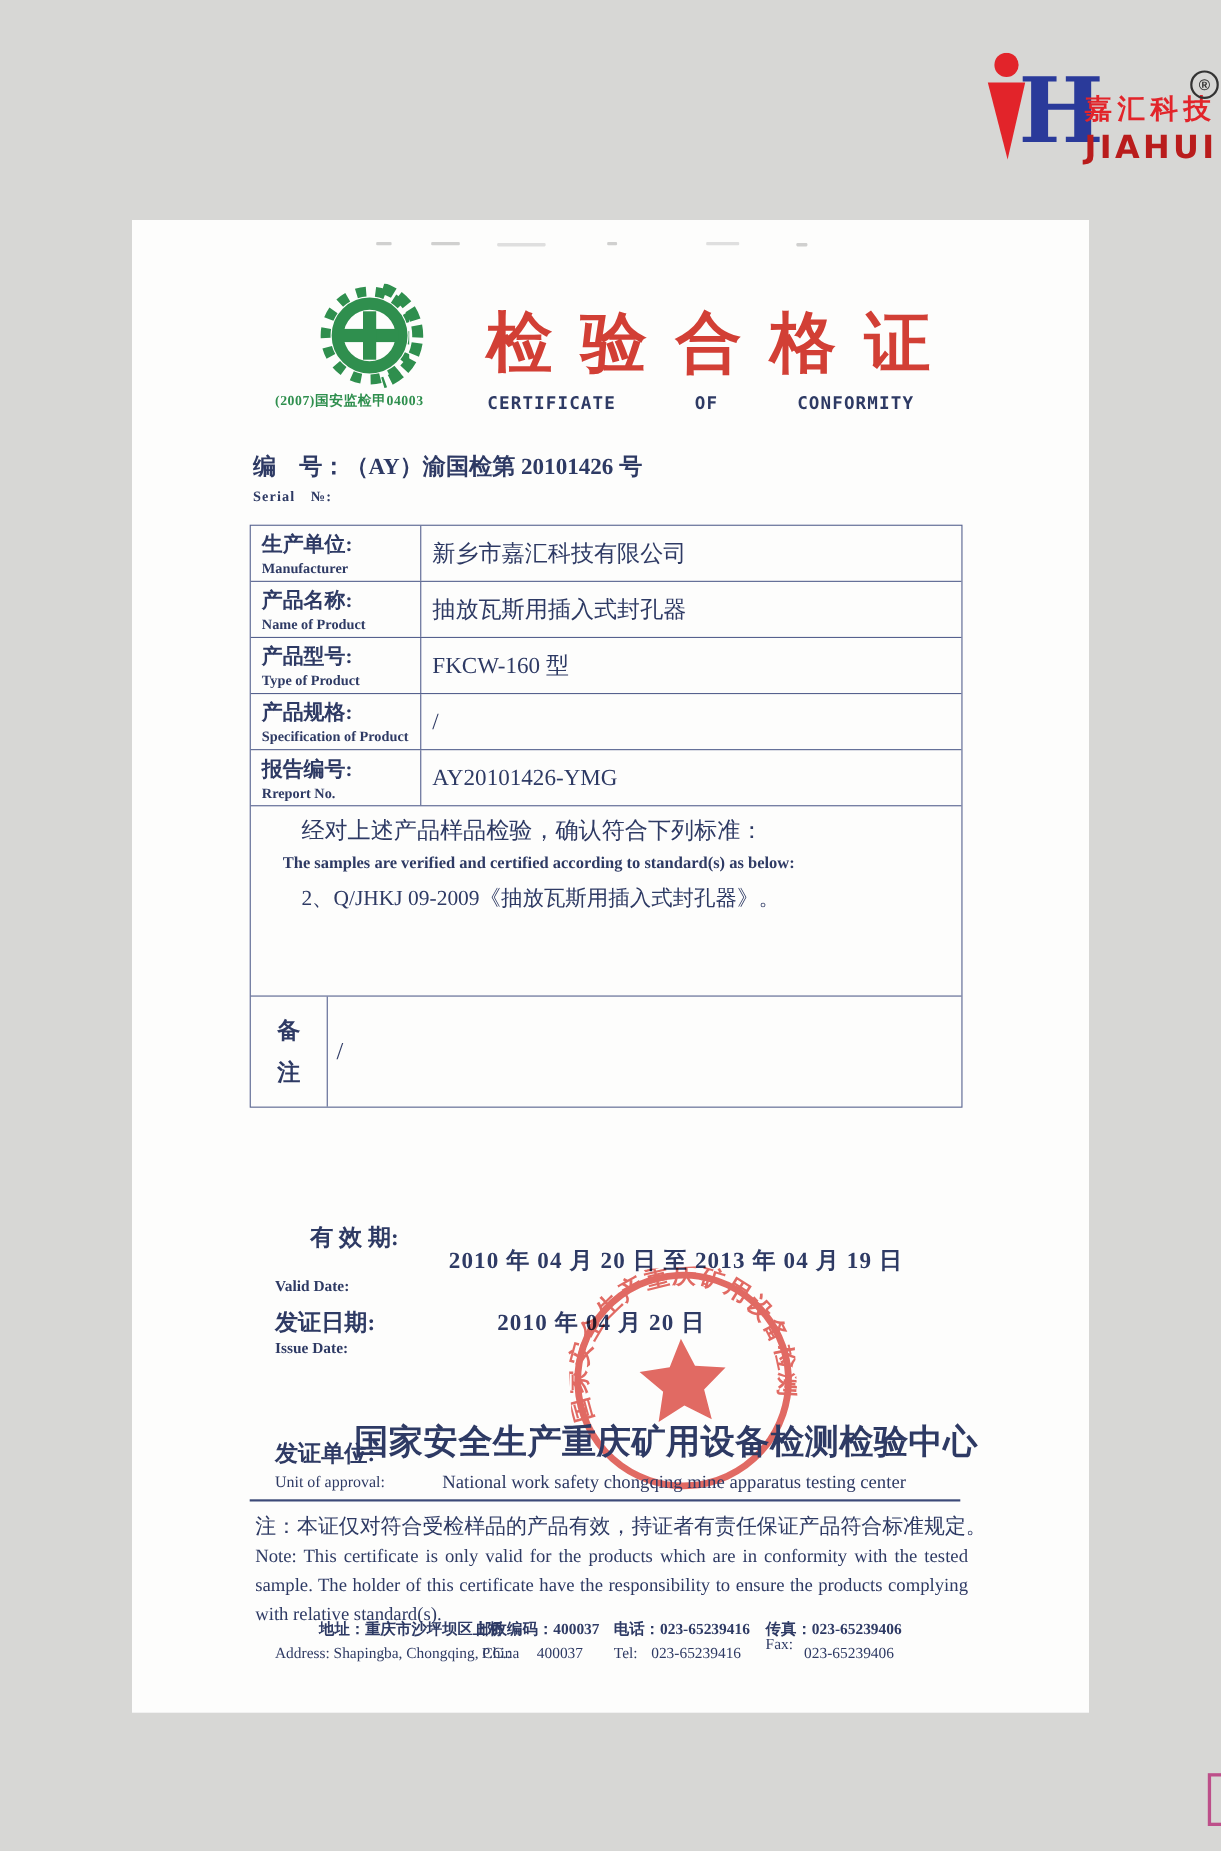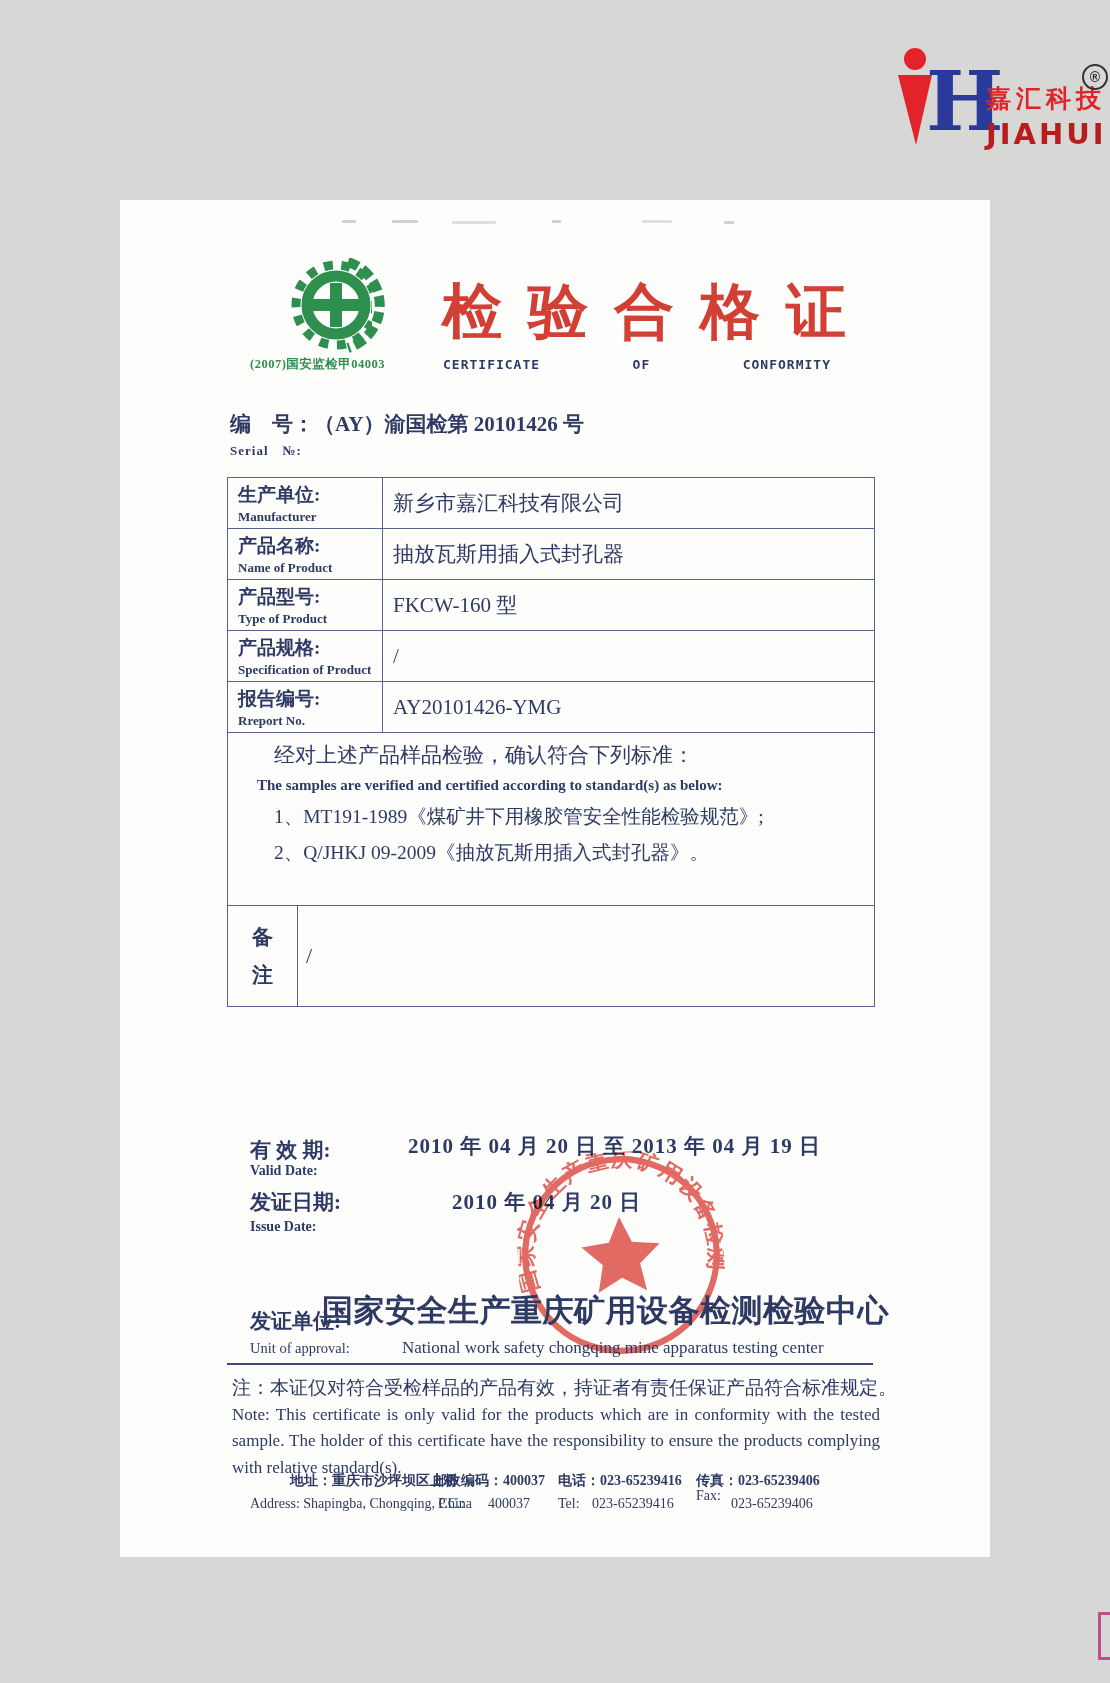--- a/index.html
+++ b/index.html
@@ -20,21 +20,21 @@
   .page{position:absolute;left:120px;top:200px;width:870px;height:1357px;background:#fdfdfc;}
   .artifact{position:absolute;height:3px;background:#9a9a9a;opacity:.45;border-radius:1px;}
 
   
   .emblem{position:absolute;left:166px;top:58px;}
   .emblem-code{position:absolute;left:130px;top:156px;width:190px;text-align:left;color:#2f8f4e;
     font-size:12.5px;font-weight:bold;letter-spacing:.5px;}
   .title-cn{position:absolute;left:322px;top:72px;font-family:"DejaVu Sans",sans-serif;font-weight:bold;
     font-size:60px;letter-spacing:26px;color:#d23f35;white-space:nowrap;}
   .title-en{position:absolute;left:323px;top:157px;width:388px;display:flex;justify-content:space-between;
-    font-family:"DejaVu Sans Mono",monospace;font-weight:bold;font-size:13px;color:#2e3a64;letter-spacing:1px;}
+    font-family:"DejaVu Sans Mono",monospace;font-weight:bold;font-size:16px;color:#2e3a64;letter-spacing:1px;}
 
   
   .serial{position:absolute;left:110px;top:210px;color:#2e3a64;}
   .serial .cn{font-size:21px;font-weight:bold;white-space:nowrap;}
   .serial .en{font-size:13px;font-weight:bold;margin-top:4px;letter-spacing:1px;}
 
   
   .cert-table{position:absolute;left:107px;top:277px;width:646px;border:1px solid #56628e;color:#2e3a64;}
   .t-row{display:flex;border-bottom:1px solid #56628e;}
   .t-row:last-child{border-bottom:none;}
@@ -165,35 +165,34 @@
         <div class="t-label">
           <div class="cn">报告编号:</div>
           <div class="en">Rreport No.</div>
         </div>
         <div class="t-value">AY20101426-YMG</div>
       </div>
 
       <div class="t-standards">
         <div class="stmt-cn">经对上述产品样品检验，确认符合下列标准：</div>
         <div class="stmt-en">The samples are verified and certified according to standard(s) as below:</div>
-        <div class="std">1、MT191-1989《煤矿井下用橡胶管安全性能检验规范》;</div>
         <div class="std">2、Q/JHKJ 09-2009《抽放瓦斯用插入式封孔器》。</div>
       </div>
 
       <div class="remark-row">
         <div class="remark-label">
           <div>备</div>
           <div>注</div>
         </div>
         <div class="remark-value">/</div>
       </div>
     </div>
 
     <div class="validity">
-      <div class="v-label" style="top:936px;">有 效 期:</div>
+      <div class="v-label" style="top:911px;margin-left:32px;">有 效 期:</div>
       <div class="v-value" style="left:288px;top:932px;">2010 年  04 月  20 日  至  2013 年 04 月 19 日</div>
       <div class="v-sub" style="top:963px;">Valid Date:</div>
       <div class="v-label" style="top:988px;">发证日期:</div>
       <div class="v-value" style="left:332px;top:988px;">2010 年  04 月 20 日</div>
       <div class="v-sub" style="top:1019px;">Issue Date:</div>
     </div>
 
     <svg class="stamp" viewBox="0 0 200 200">
       <defs>
         <path id="stamp-arc" d="M 19.2 129.4 A 86 86 0 1 1 180.8 129.4" fill="none"></path>

